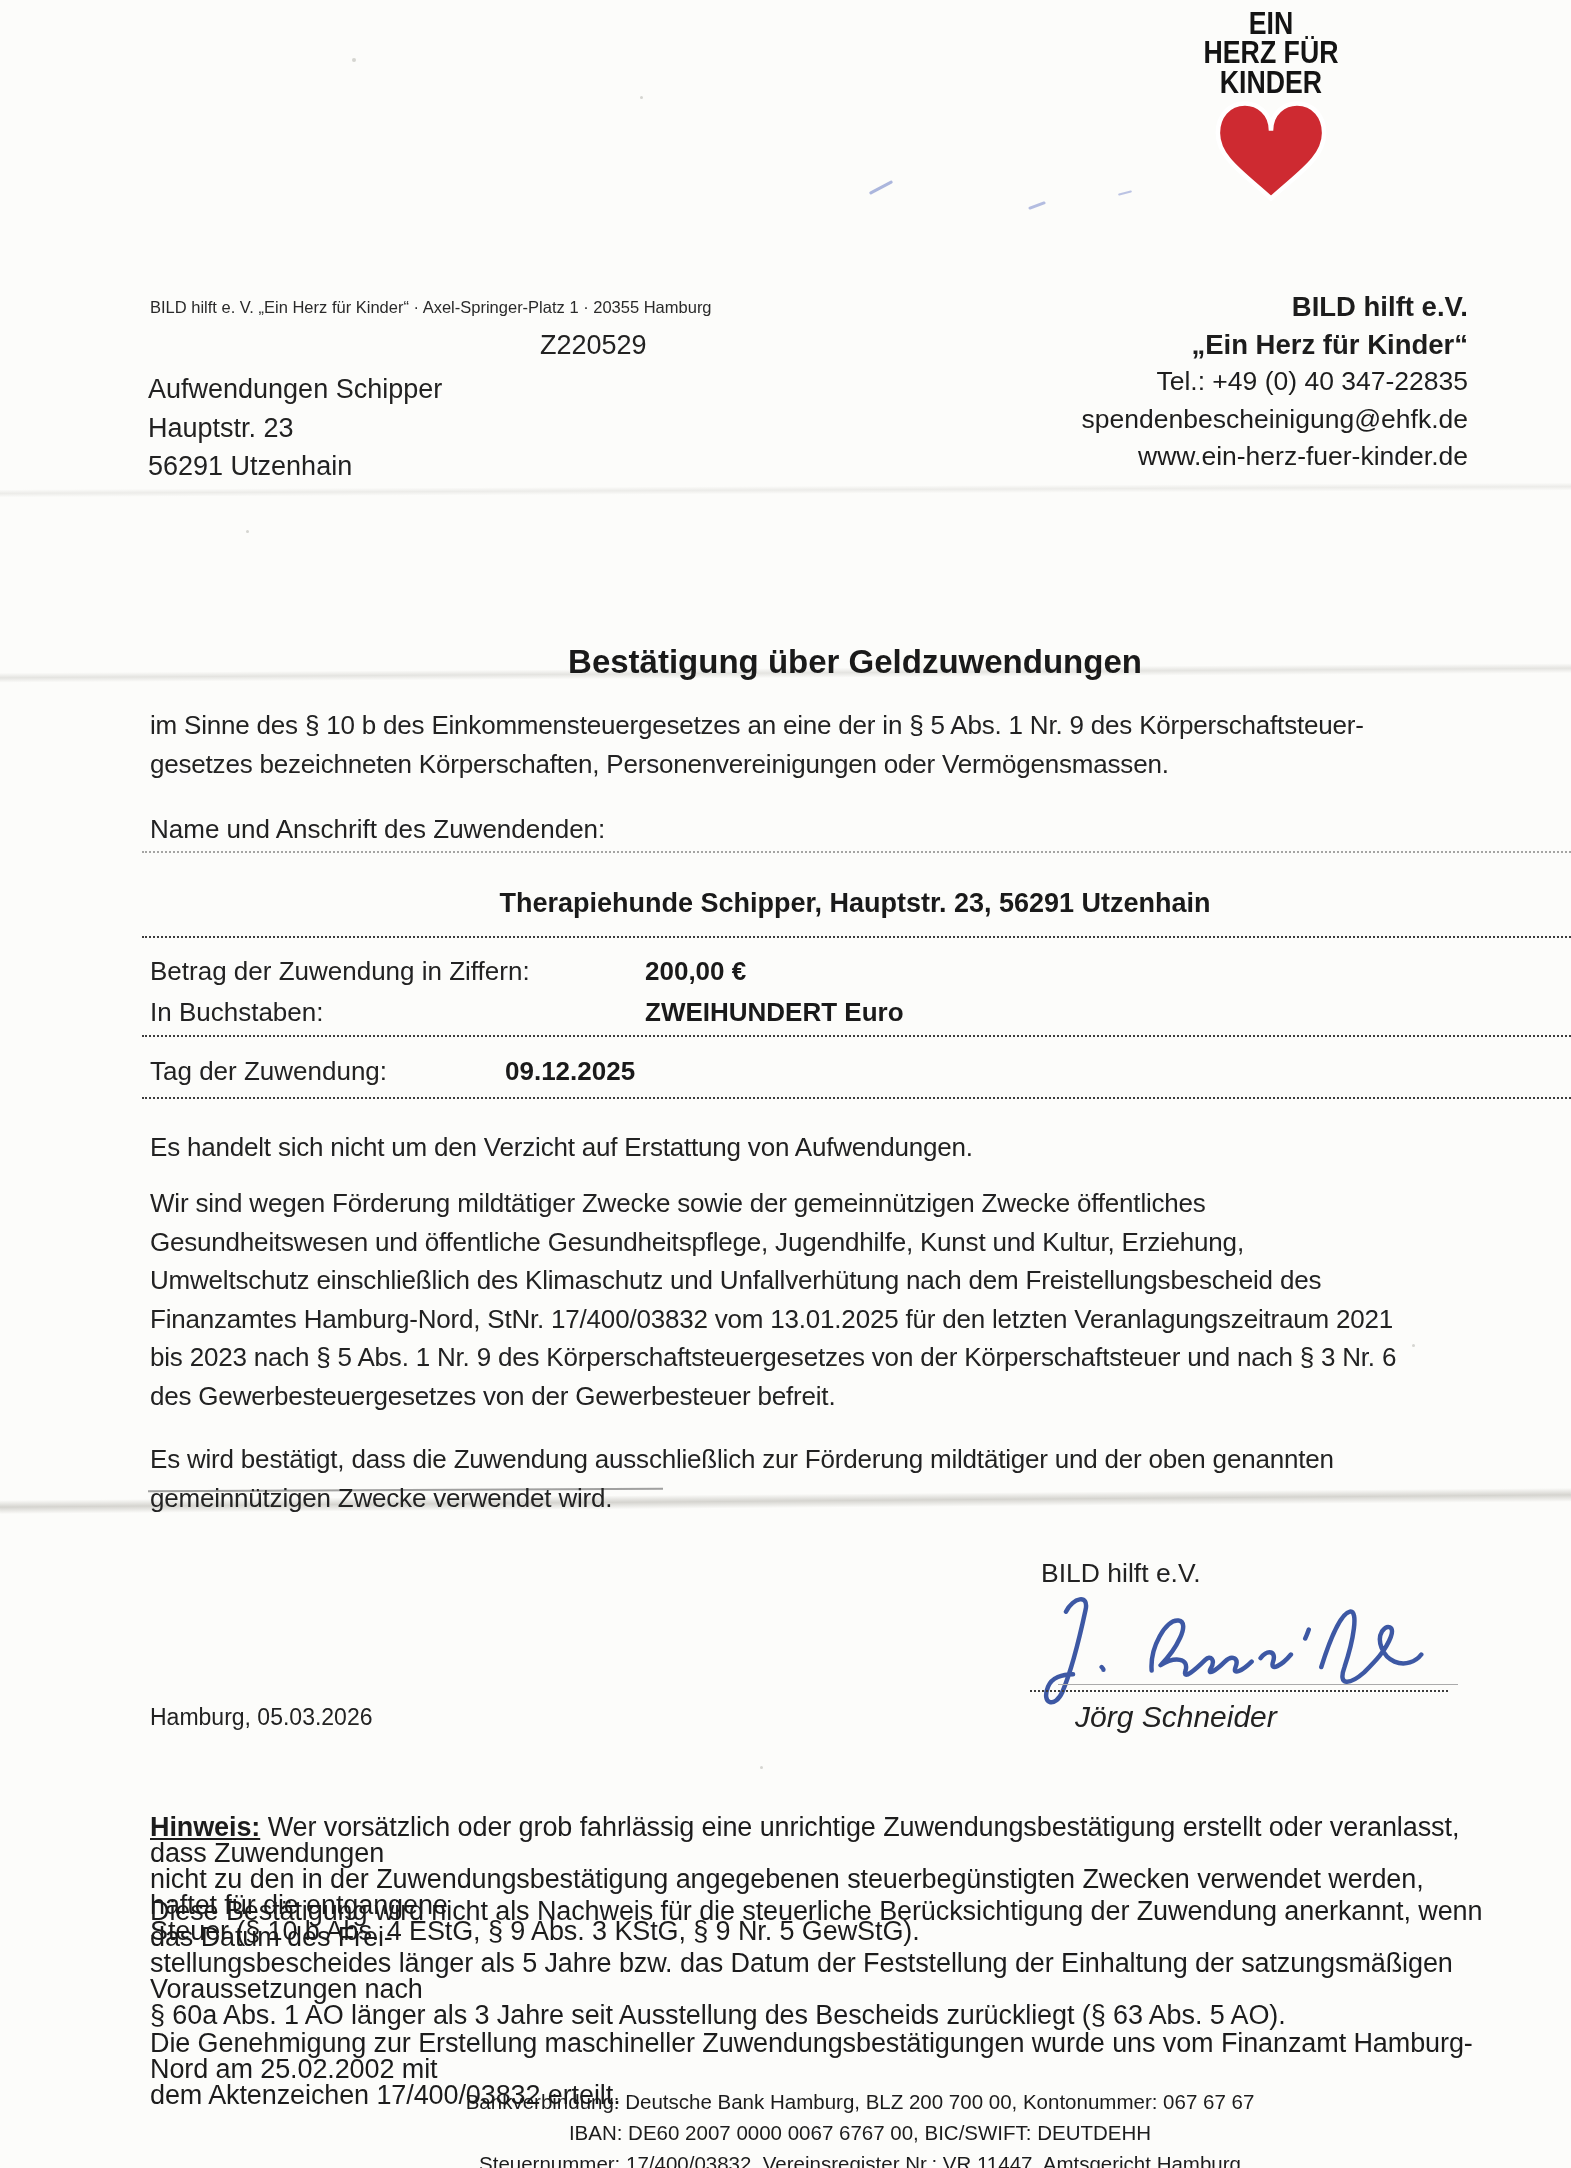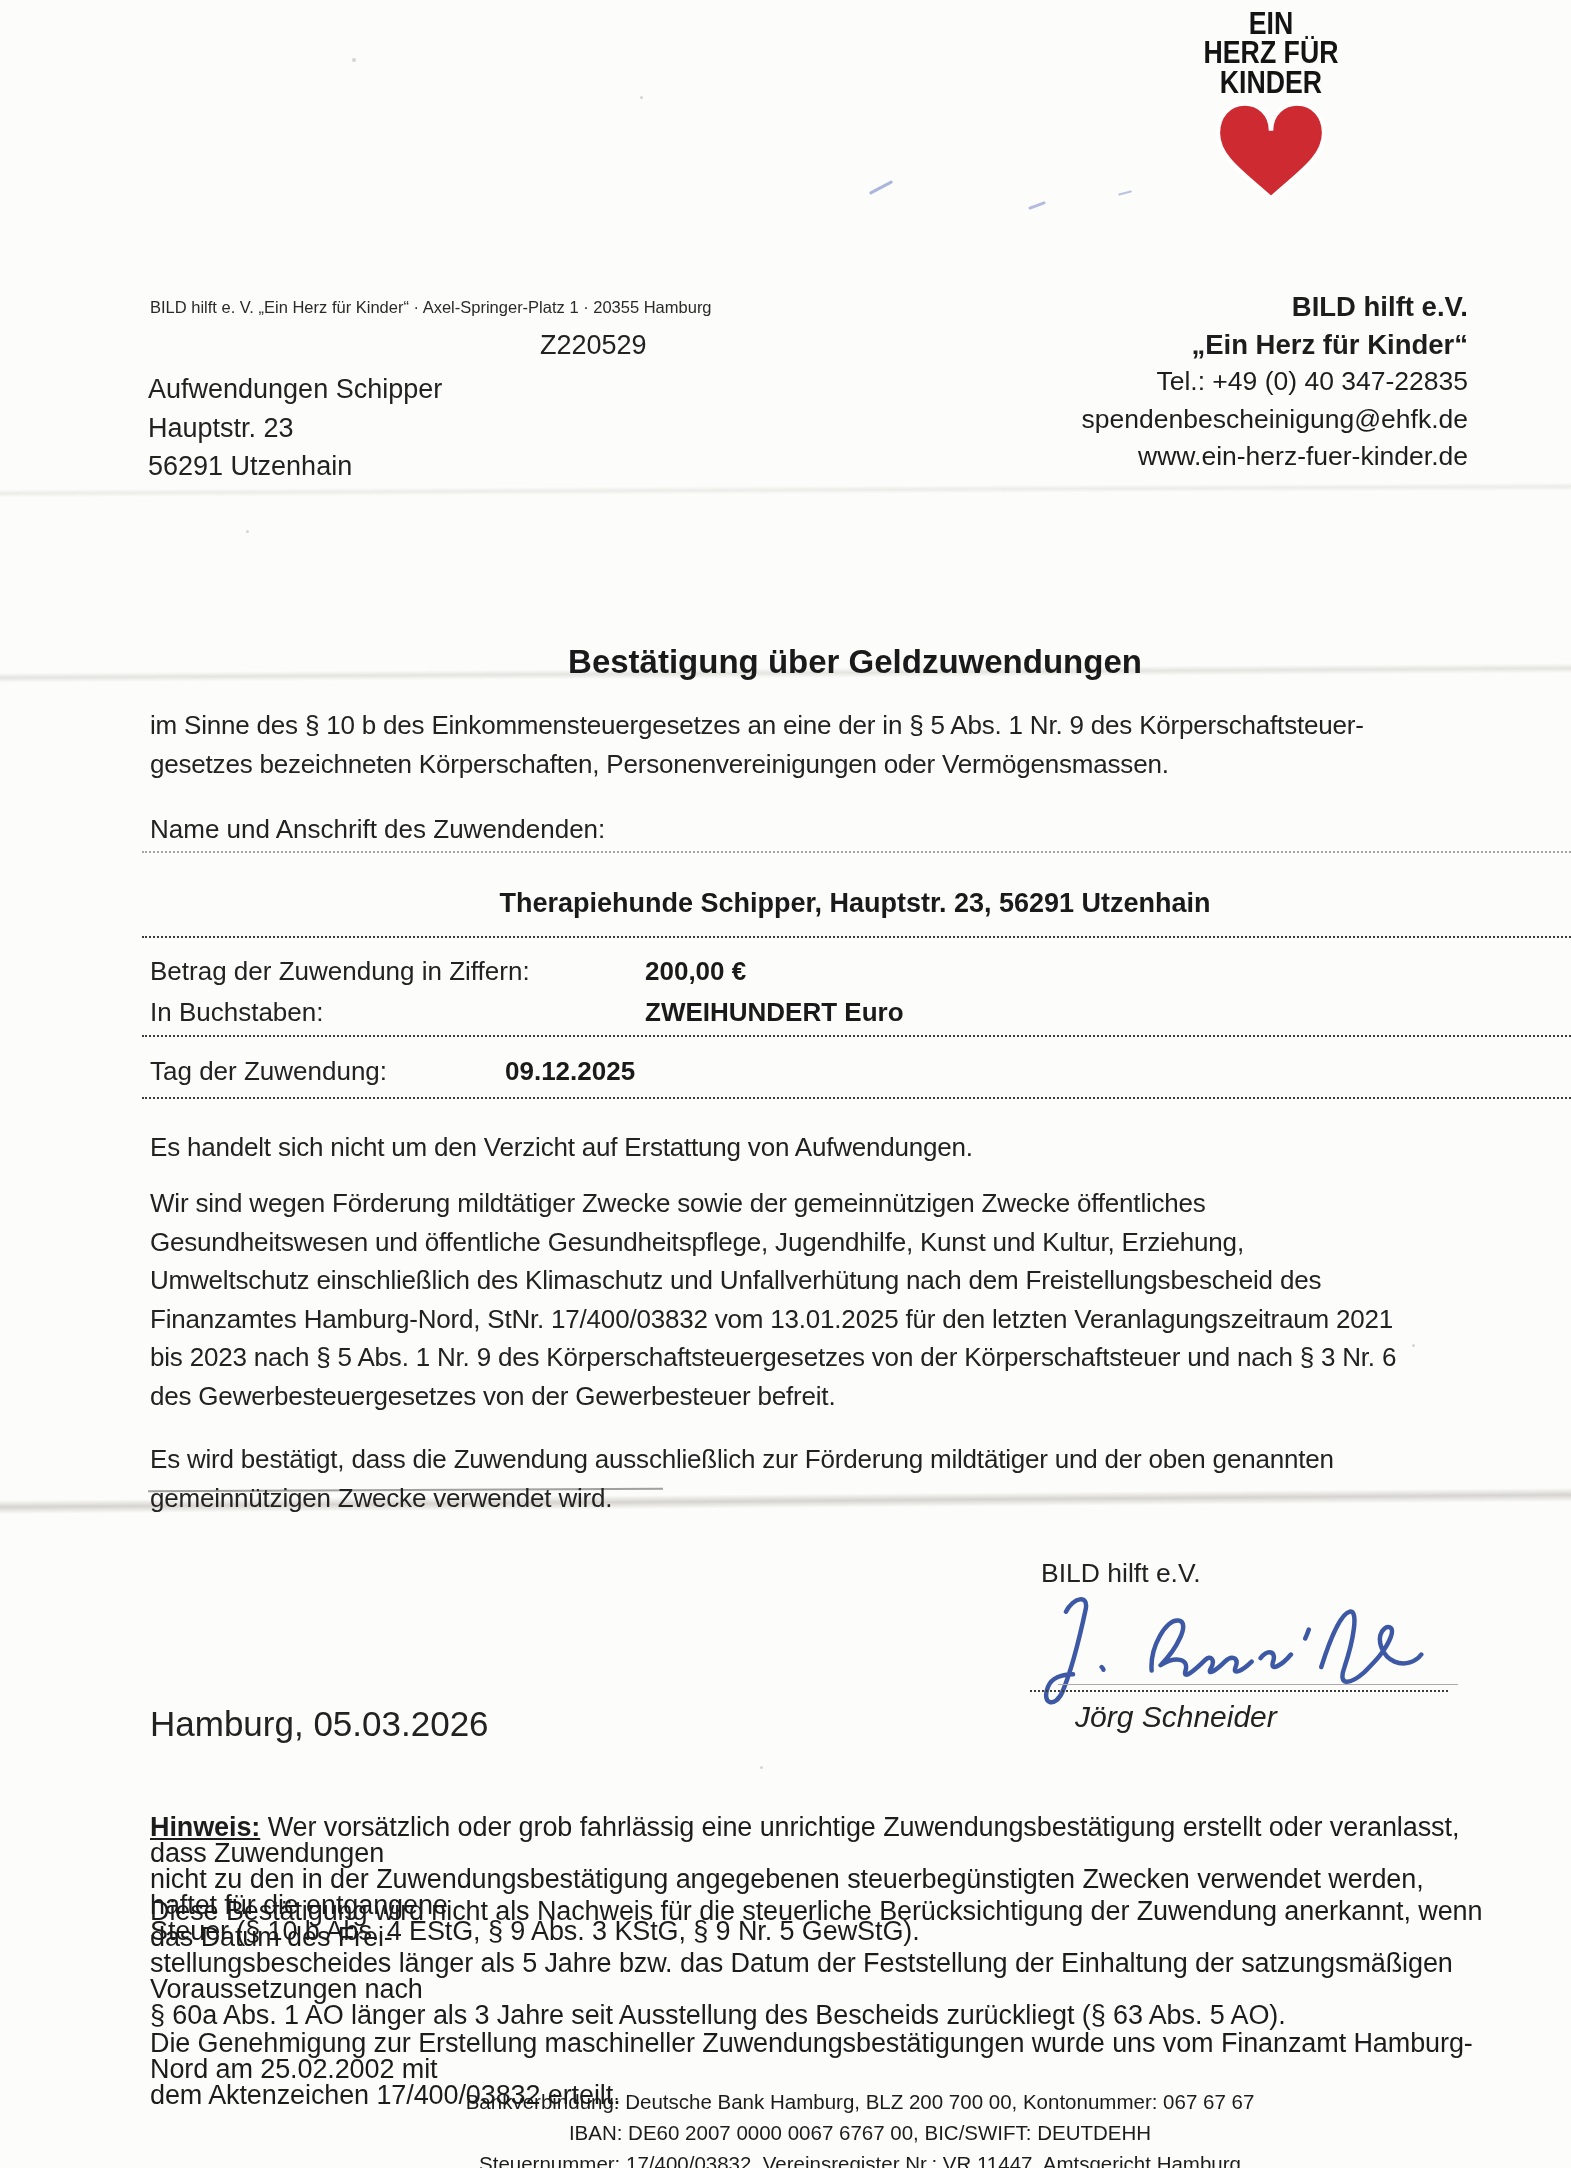--- a/index.html
+++ b/index.html
@@ -22,21 +22,21 @@
   #contact{left:900px;top:288px;width:568px;text-align:right;font-size:26.5px;line-height:37.5px;color:#1d1d1d;}
   .contact-bold{font-weight:700;font-size:27.5px;}
   #doc-title{left:150px;top:643px;width:1410px;text-align:center;font-size:33px;font-weight:700;color:#1a1a1a;}
   #intro{left:150px;top:706px;}
   #donor-label{left:150px;top:814px;font-size:26px;color:#222;}
   #donor-line{left:150px;top:888px;width:1410px;text-align:center;font-weight:700;font-size:27px;color:#1a1a1a;}
   .row-label{font-size:26px;color:#222;}
   .row-value{position:absolute;top:0;font-weight:700;font-size:26px;color:#1a1a1a;}
   #sig-org{left:1041px;top:1558px;font-size:26.5px;color:#222;}
   #sig-name{left:1075px;top:1700px;font-size:30px;font-style:italic;color:#222;}
-  #place-date{left:150px;top:1704px;font-size:35px;color:#222;}
+  #place-date{left:150px;top:1704px;font-size:23px;color:#222;}
   .hint-label{font-weight:700;text-decoration:underline;}
   #footer{left:150px;top:2086px;width:1420px;text-align:center;font-size:20.5px;line-height:31px;color:#1c1c1c;}
   .speck{position:absolute;background:#8b8b84;border-radius:50%;opacity:.35;}
   .pen-mark{position:absolute;background:#5a6fc0;border-radius:2px;}
 </style>
 </head>
 <body>
 
 <div id="paper">
 

